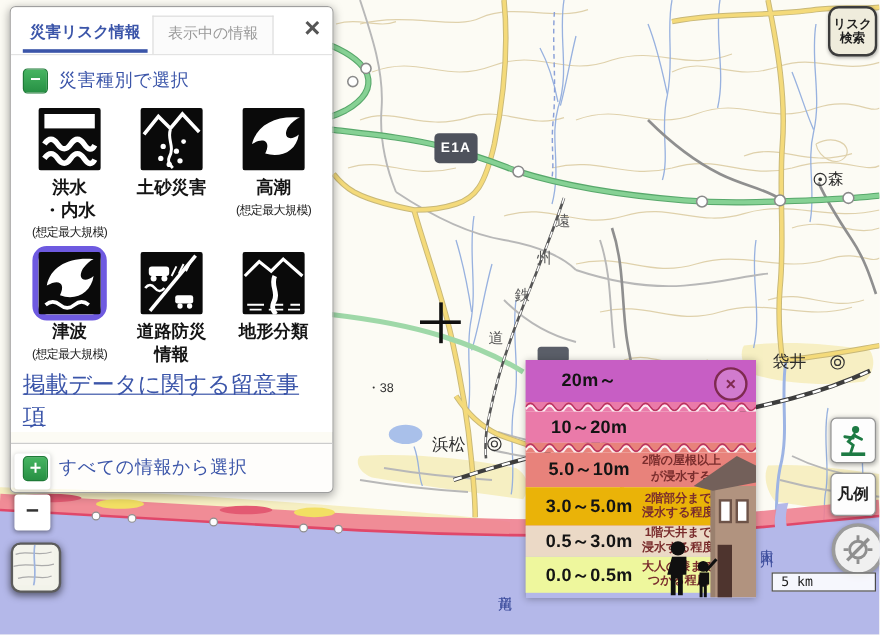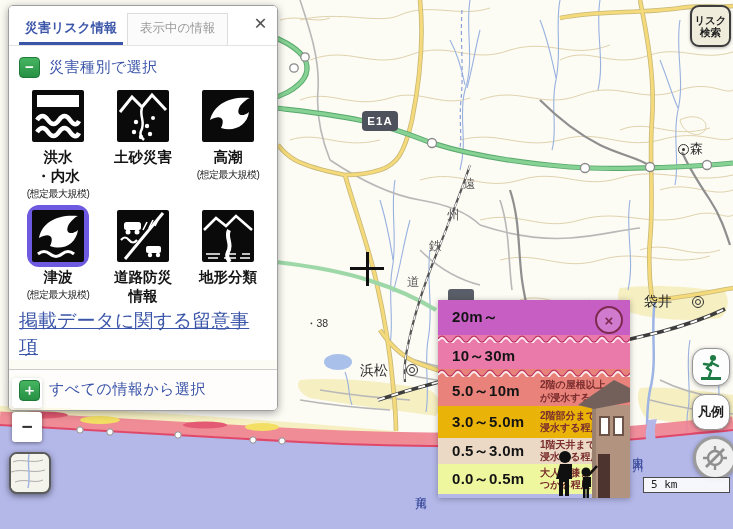--- a/index.html
+++ b/index.html
@@ -7,69 +7,69 @@
     background:#fbfaf2;font-family:"Liberation Sans","DejaVu Sans",sans-serif;
     -webkit-font-smoothing:antialiased;}
   .abs{position:absolute;}
   svg{display:block;}
 
   
   .panel{left:8px;top:5px;width:268px;height:404px;z-index:20;
     border:1px solid #9f9f9f;border-radius:5px;box-shadow:0 2px 8px rgba(0,0,0,.35);
     display:flex;flex-direction:column;overflow:hidden;}
   .panel-main{background:rgba(255,255,255,.96);}
-  .panel-head{display:flex;align-items:center;padding:7px 8px 0 10px;border-bottom:1px solid #e3e3e3;position:relative;font-family:Liberation Serif, serif;}
+  .panel-head{display:flex;align-items:flex-start;padding:7px 8px 0 10px;border-bottom:1px solid #e3e3e3;position:relative;}
   .tab-on{color:#3b55a9;font-weight:bold;font-size:13px;padding:5px 6px 5px;border-bottom:3px solid #3b55a9;white-space:nowrap;cursor:pointer;}
   .tab-off{color:#999;font-size:12.5px;padding:6px 12px 8px;background:#fbfbfb;border:1px solid #ddd;border-bottom:none;margin-left:4px;white-space:nowrap;cursor:pointer;}
   .panel-x{position:absolute;right:10px;top:6px;font-size:23px;color:#555;line-height:1;cursor:pointer;font-weight:bold;}
   .sec-head{display:flex;gap:9px;align-items:center;margin:11px 10px 7px;}
   .tgl{width:19px;height:19px;background:linear-gradient(#46b561,#279044);border:1px solid #1e7a37;border-radius:4px;
     color:#fff;font-weight:bold;font-size:15px;line-height:17px;text-align:center;cursor:pointer;flex:0 0 auto;}
   .sec-title{color:#3b55a9;font-weight:normal;font-size:15px;letter-spacing:.5px;}
   .grid{display:grid;grid-template-columns:90px 80px 90px;justify-items:center;padding:0 4px;row-gap:4px;}
   .cell{display:flex;flex-direction:column;align-items:center;text-align:center;cursor:pointer;}
   .tilewrap{border:5px solid transparent;border-radius:12px;line-height:0;}
   .tilewrap.sel{border-color:#6e5ae0;}
   .ilabel{font-size:14.5px;font-weight:bold;color:#141414;line-height:1.18;margin-top:2px;}
   .isub{font-size:10px;color:#222;margin-top:2px;letter-spacing:-.5px;}
   .notice{margin:3px 10px 0;font-size:19px;color:#3b55a9;text-decoration:underline;cursor:pointer;}
   .panel-foot{flex:1;background:rgba(255,255,255,.6);border-top:1px solid #ccc;margin-top:9px;padding:10px 10px;display:flex;gap:9px;align-items:flex-start;}
 
   
   .legend{left:438px;top:300px;width:192px;height:198px;z-index:10;box-shadow:0 1px 6px rgba(0,0,0,.3);}
-  .lrow{display:flex;align-items:center;padding-left:14px;box-sizing:border-box;}
+  .lrow{display:flex;align-items:center;padding-left:9px;box-sizing:border-box;text-align:center;}
   .lrange{font-size:15px;font-weight:bold;color:#141414;letter-spacing:.3px;width:88px;flex:0 0 auto;}
   .ldesc{font-size:10px;font-weight:bold;color:#7a2d2d;line-height:1.25;}
   .lsep{line-height:0;}
   .lclose{position:absolute;right:7px;top:6px;width:24px;height:24px;border:2.5px solid #7e2a50;border-radius:50%;
     color:#7e2a50;font-size:15px;font-weight:bold;display:flex;align-items:center;justify-content:center;
     background:rgba(255,255,255,.18);cursor:pointer;z-index:3;}
   .lhouse{position:absolute;right:0;top:77px;z-index:1;}
   .lpeople{position:absolute;left:116px;top:150px;z-index:2;}
 
   
-  .btn-chrome{background:#fdfdfd;border:1.5px solid #949494;border-radius:13px;box-shadow:0 1px 4px rgba(0,0,0,.35);
+  .btn-chrome{background:#fdfdfd;border:1.5px solid #949494;border-radius:5px;box-shadow:0 1px 4px rgba(0,0,0,.35);
     display:flex;align-items:center;justify-content:center;cursor:pointer;z-index:30;}
   .risk-btn{left:690px;top:5px;width:37px;height:38px;background:#efecdc;border:2px solid #3c3c3c;border-radius:9px;
     box-shadow:0 1px 3px rgba(0,0,0,.3);display:flex;flex-direction:column;align-items:center;justify-content:center;
     font-size:10.5px;font-weight:bold;color:#1d1d1d;line-height:1.15;cursor:pointer;z-index:30;}
   .hanrei{font-size:13px;font-weight:bold;color:#1d1d1d;}
   .locbtn{left:693px;top:436px;width:38px;height:38px;border-radius:50%;background:#f0f0f0;border:3px solid #9b9b9b;
     box-shadow:0 1px 4px rgba(0,0,0,.3);display:flex;align-items:center;justify-content:center;cursor:pointer;z-index:30;}
   .zbtn{width:30px;height:30px;background:#fff;border-radius:3px;box-shadow:0 1px 4px rgba(0,0,0,.45);
     display:flex;align-items:center;justify-content:center;font-size:19px;font-weight:bold;color:#333;cursor:pointer;}
   .scalebar{left:643px;top:477px;width:78px;height:14px;background:rgba(255,255,255,.88);border:1.5px solid #4a4a4a;
     font-family:"DejaVu Sans Mono","Liberation Mono",monospace;font-size:11px;color:#222;line-height:14px;
     padding-left:7px;z-index:30;}
   .minimap{left:9px;top:452px;width:38px;height:38px;border:2px solid #5c5c5c;border-radius:8px;overflow:hidden;
     background:#f2f3ea;box-shadow:0 2px 6px rgba(0,0,0,.5);cursor:pointer;z-index:30;}
 
   
   .mlabel{z-index:3;color:#2b2b2b;white-space:nowrap;pointer-events:none;}
-  .e1a{left:362px;top:111px;width:36px;height:20px;background:#4e525c;border-radius:4px;color:#fff;
+  .e1a{left:362px;top:111px;width:36px;height:25px;background:#4e525c;border-radius:4px;color:#fff;
     font-size:11.5px;font-weight:bold;display:flex;align-items:center;justify-content:center;letter-spacing:1px;z-index:3;}
   .e1a-stub{left:448px;top:289px;width:26px;height:13px;background:#5a5e68;border-radius:3px;z-index:3;}
   .vtext{writing-mode:vertical-rl;text-orientation:upright;letter-spacing:2px;}
   .marker-town{width:9px;height:9px;border:1.6px solid #333;border-radius:50%;display:flex;align-items:center;justify-content:center;z-index:3;}
   .marker-town i{width:3px;height:3px;background:#333;border-radius:50%;}
   .marker-city{width:10px;height:10px;border:1.6px solid #333;border-radius:50%;display:flex;align-items:center;justify-content:center;z-index:3;}
   .marker-city i{width:4px;height:4px;border:1.4px solid #333;border-radius:50%;}
   .xh{background:#101010;z-index:3;}
 </style>
 </head>
@@ -367,21 +367,21 @@
     <div class="lrow" style="height: 35px; background: rgb(199, 94, 196);">
       <div class="lrange">20m～</div>
     </div>
     <div class="lsep" style="height: 8px; background: rgb(234, 122, 169);">
       <svg width="192" height="8">
           <path d="M0,6 q4,-6 8,0 t8,0 t8,0 t8,0 t8,0 t8,0 t8,0 t8,0 t8,0 t8,0 t8,0 t8,0 t8,0 t8,0 t8,0 t8,0 t8,0 t8,0 t8,0 t8,0 t8,0 t8,0 t8,0 t8,0" stroke="#fff" stroke-width="2" fill="none" opacity=".85"></path>
           <path d="M0,4 q4,-6 8,0 t8,0 t8,0 t8,0 t8,0 t8,0 t8,0 t8,0 t8,0 t8,0 t8,0 t8,0 t8,0 t8,0 t8,0 t8,0 t8,0 t8,0 t8,0 t8,0 t8,0 t8,0 t8,0 t8,0" stroke="#b93360" stroke-width="1.2" fill="none"></path>
         </svg>
     </div>
     <div class="lrow" style="height: 26px; background: rgb(234, 122, 169);">
-      <div class="lrange">10～30m</div>
+      <div class="lrange">10～20m</div>
     </div>
     <div class="lsep" style="height: 8px; background: rgb(232, 130, 123);">
       <svg width="192" height="8">
           <path d="M0,6 q4,-6 8,0 t8,0 t8,0 t8,0 t8,0 t8,0 t8,0 t8,0 t8,0 t8,0 t8,0 t8,0 t8,0 t8,0 t8,0 t8,0 t8,0 t8,0 t8,0 t8,0 t8,0 t8,0 t8,0 t8,0" stroke="#fff" stroke-width="2" fill="none" opacity=".85"></path>
           <path d="M0,4 q4,-6 8,0 t8,0 t8,0 t8,0 t8,0 t8,0 t8,0 t8,0 t8,0 t8,0 t8,0 t8,0 t8,0 t8,0 t8,0 t8,0 t8,0 t8,0 t8,0 t8,0 t8,0 t8,0 t8,0 t8,0" stroke="#b93360" stroke-width="1.2" fill="none"></path>
         </svg>
     </div>
     <div class="lrow" style="height: 29px; background: rgb(232, 130, 123);">
       <div class="lrange">5.0～10m</div>
       <div class="ldesc">

